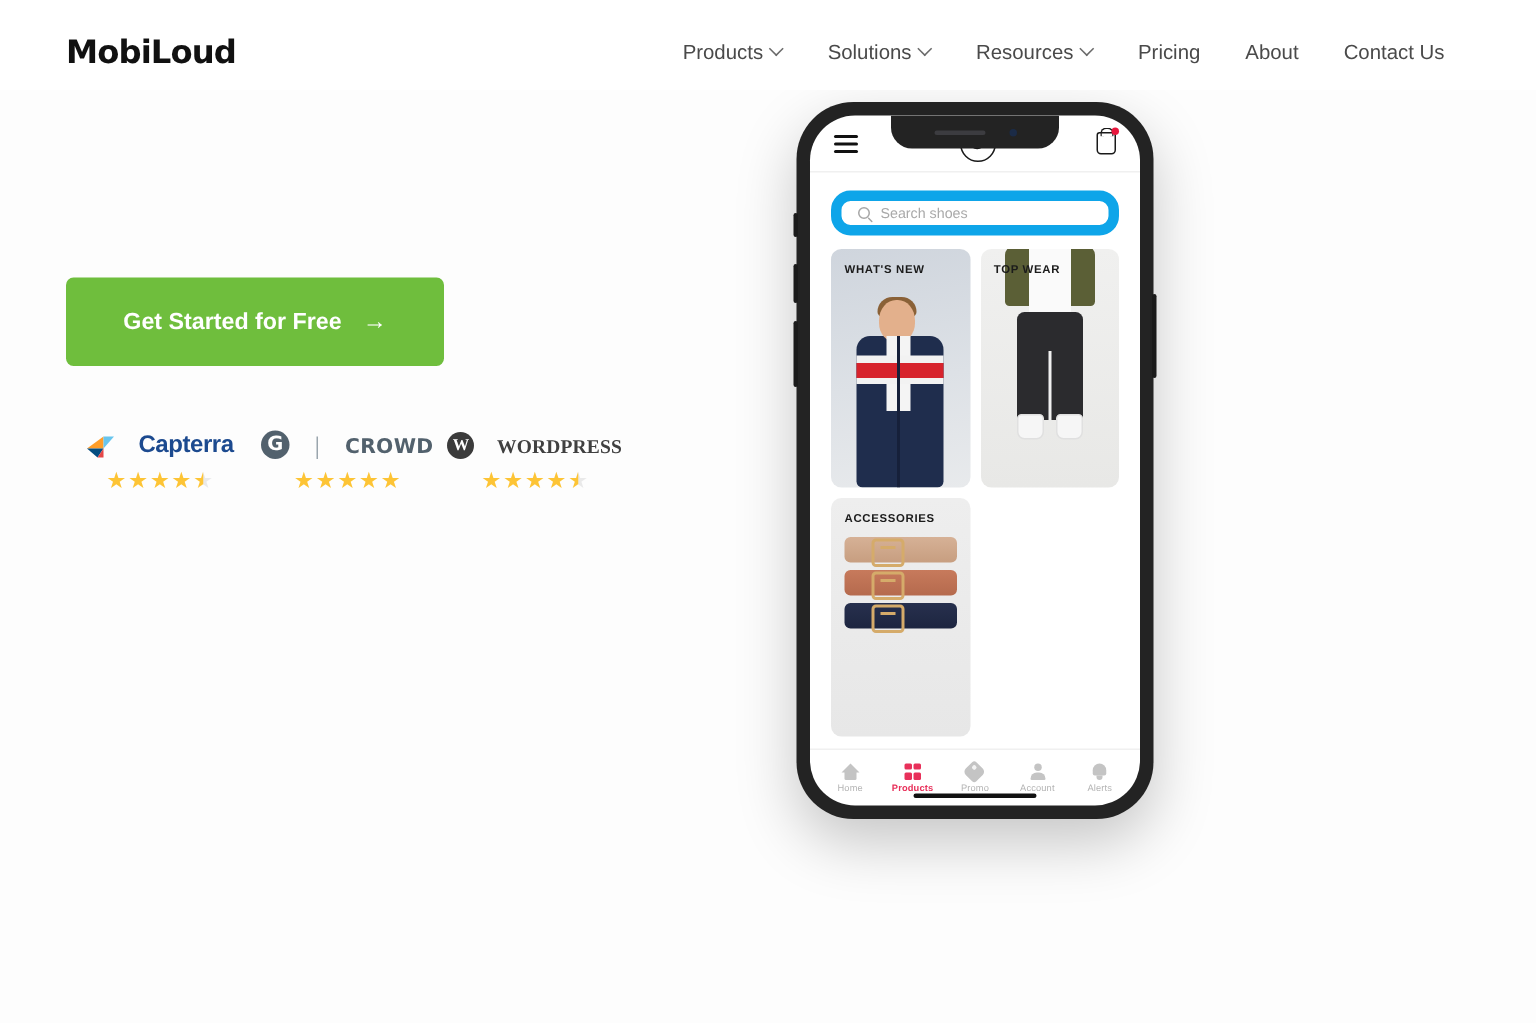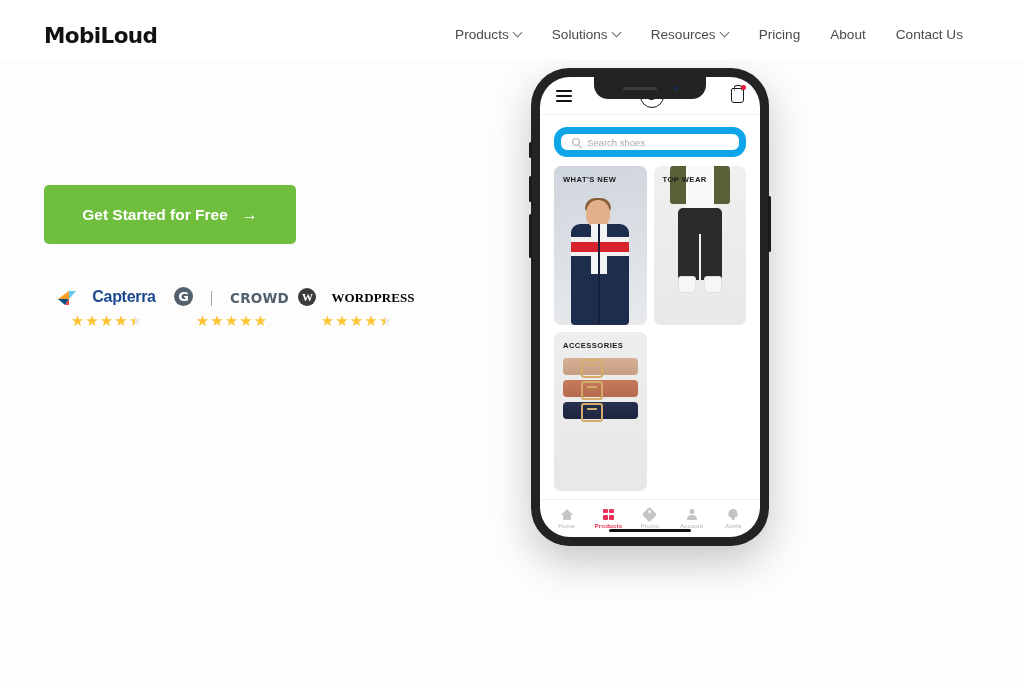--- a/index.html
+++ b/index.html
@@ -166,21 +166,21 @@
     white-space: nowrap;
   }
   .logo-capterra .badge-logo-text { color: #1c4a8f; font-size: 16px; }
   .logo-g2 .badge-logo-text {
     color: #52616d;
     font-size: 13.5px;
     letter-spacing: 0.2px;
     font-family: "DejaVu Sans", sans-serif;
   }
   .logo-wp .badge-logo-text {
-    color: #000000;
+    color: #404040;
     font-size: 13px;
     font-family: "Liberation Serif", serif;
     letter-spacing: 0.1px;
   }
 
   .cap-mark { width: 20px; height: 16px; position: relative; }
   .g2-mark {
     width: 19px; height: 19px;
     border-radius: 50%;
     background: #52616d;

